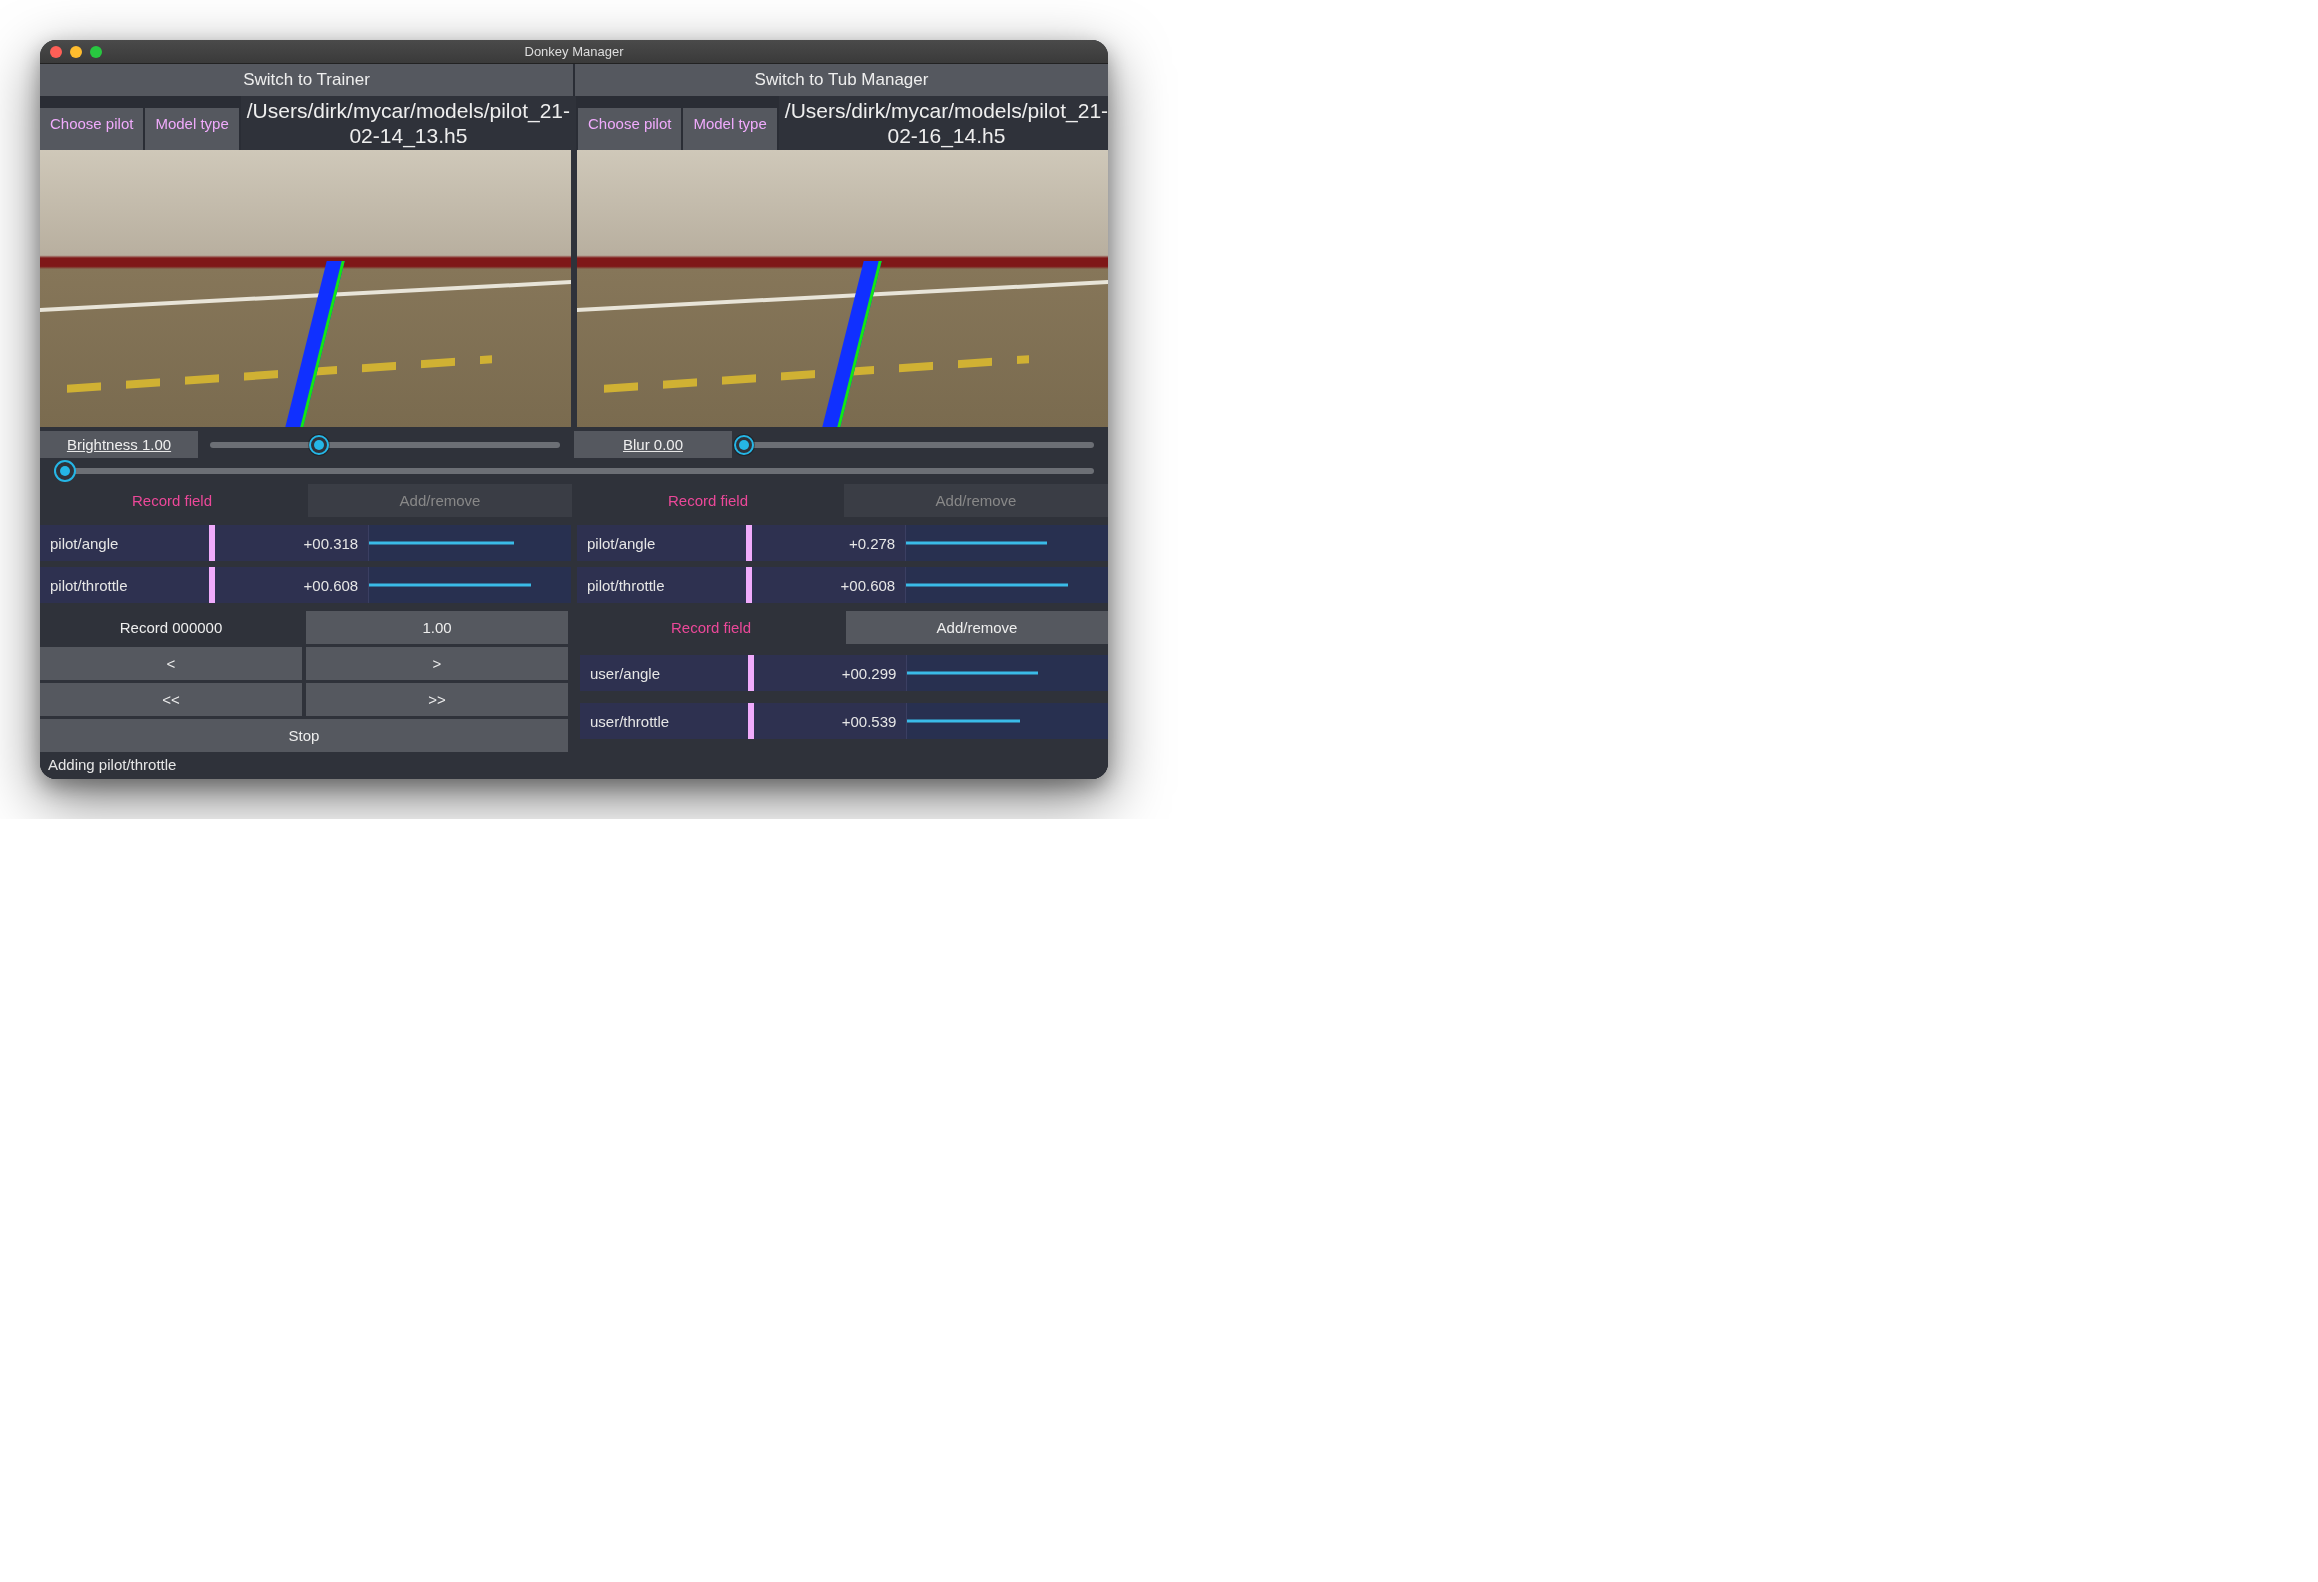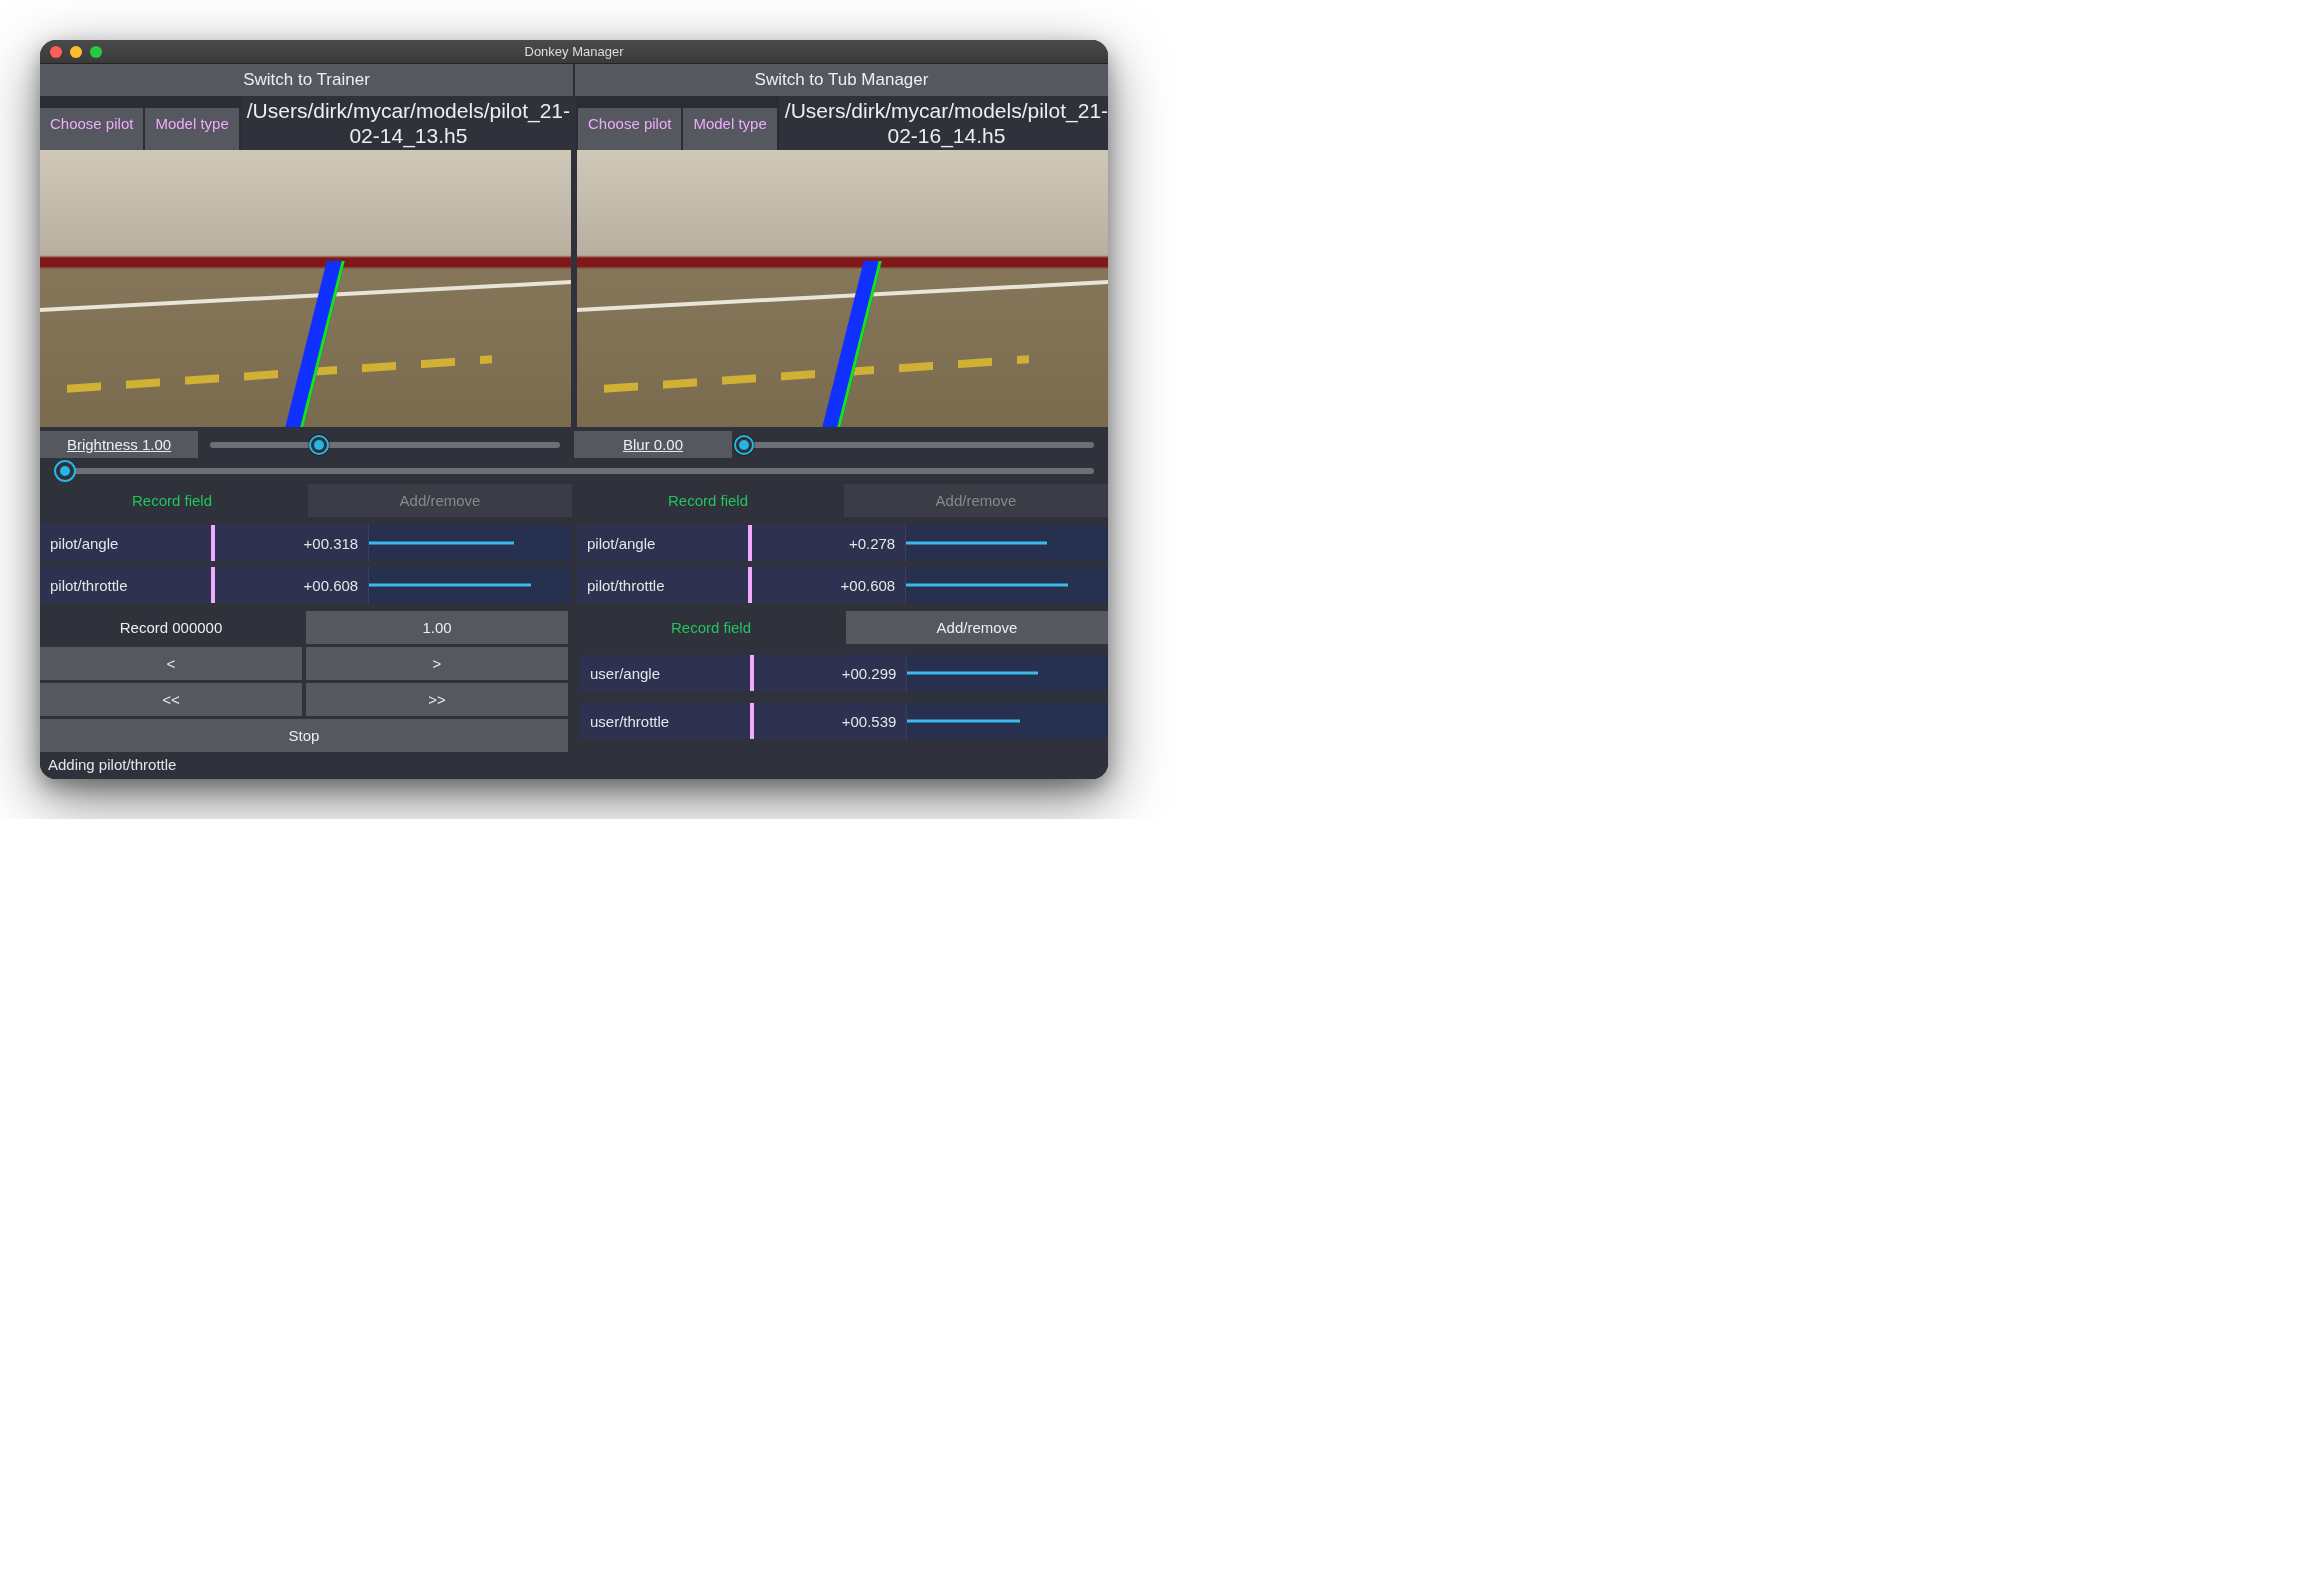--- a/index.html
+++ b/index.html
@@ -204,21 +204,21 @@
   }
   .timeline-thumb::after {
     content:""; width:10px;height:10px;border-radius:50%;background:#25b6e6;
   }
 
   .record-row { display:flex; gap:4px; background:#2f323a; }
   .record-half { flex:1; display:flex; gap:4px; }
   .record-label-btn {
     flex:1;
     background:transparent;
-    color:#22c55e;
+    color:#ec4899;
     text-align:center;
     padding:8px 0;
   }
   .record-addremove {
     flex:1;
     background:#3a3d45;
     color:#888;
     text-align:center;
     padding:8px 0;
     cursor:pointer;
@@ -243,21 +243,21 @@
     height:36px;
     gap:0;
   }
   .metric-name {
     flex:0 0 33%;
     background:#2e3150;
     color:#e6e6e6;
     display:flex;
     align-items:center;
     padding-left:10px;
-    border-right:4px solid #f0abfc;
+    border-right:6px solid #f0abfc;
   }
   .metric-value {
     flex:0 0 29%;
     background:#2e3150;
     color:#e6e6e6;
     display:flex;
     align-items:center;
     justify-content:flex-end;
     padding-right:10px;
     border-right:1px solid #3b3f62;

